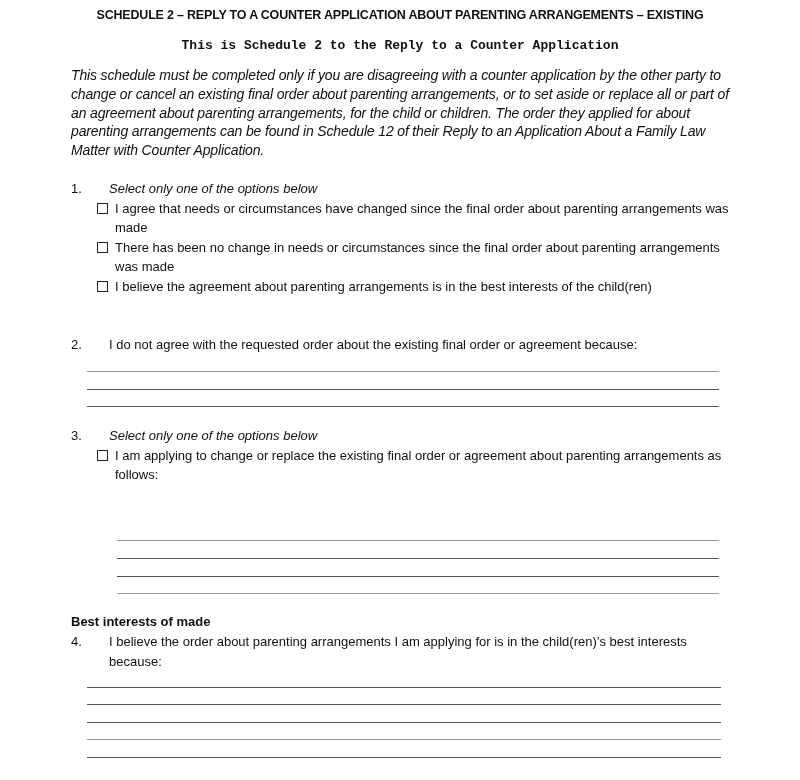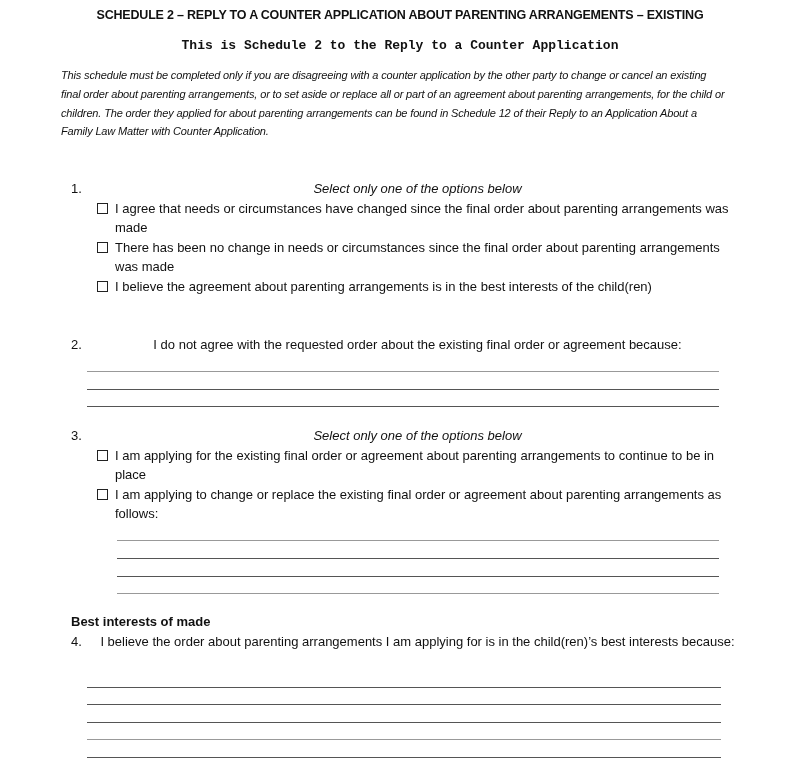--- a/index.html
+++ b/index.html
@@ -3,25 +3,25 @@
 <meta charset="utf-8">
 <style>
   html, body { margin:0; padding:0; background:#ffffff; }
   body { width:800px; height:780px; overflow:hidden; position:relative;
          font-family:"Liberation Sans", sans-serif; color:#111; }
   .page { position:absolute; left:0; top:0; width:684px; height:780px; }
   .title { position:absolute; top:8px; left:0; width:800px; text-align:center;
            font-weight:bold; font-size:12.5px; letter-spacing:-0.2px; }
   .subtitle { position:absolute; top:38px; left:0; width:800px; text-align:center;
               font-weight:bold; font-size:13px;font-family:Liberation Mono, monospace; }
-  .intro { position:absolute; top:66px; left:61px; width:665px; font-style:italic;
-           font-size:11px; line-height:18.8px; letter-spacing:-0.15px; }
+  .intro { position:absolute; top:66px; left:71px; width:665px; font-style:italic;
+           font-size:14px; line-height:18.8px; letter-spacing:-0.15px; }
   .q { position:absolute; left:71px; width:665px; font-size:13px; line-height:19.5px; }
   .q .num { position:absolute; left:0; top:0; }
-  .q .txt { margin-left:28px;text-align:center; }
+  .q .txt { margin-left:38px; }
   .q .italic { font-style:italic; }
   .opt { position:relative; margin-left:25px; padding-left:19px; font-size:13px; line-height:19.5px; }
   .opt .box { position:absolute; left:1px; top:4px; width:9px; height:9px; border:1px solid #222; background:#fff; }
   .heading { position:absolute; left:71px; top:614px; font-weight:bold; font-size:13px; }
   .line { position:absolute; height:0; border-top:1px solid #555; }
   .line.light { border-top:1.5px solid #999; }
 </style>
 </head>
 <body>
 
@@ -54,24 +54,20 @@
   </div>
   <div class="line light" style="top:371px; left:87px; width:632px;"></div>
   <div class="line" style="top:389px; left:87px; width:632px;"></div>
   <div class="line" style="top:406px; left:87px; width:632px;"></div>
 
   <div class="q" style="top:426px;">
     <span class="num">3.</span>
     <div class="txt italic">Select only one of the options below</div>
     <div class="opt">
       <span class="box"></span>
-      <span>I am applying for the existing final order or agreement about parenting arrangements to continue to be in place</span>
-    </div>
-    <div class="opt">
-      <span class="box"></span>
       <span>I am applying to change or replace the existing final order or agreement about parenting arrangements as follows:</span>
     </div>
   </div>
   <div class="line light" style="top:540px; left:117px; width:602px;"></div>
   <div class="line" style="top:558px; left:117px; width:602px;"></div>
   <div class="line" style="top:576px; left:117px; width:602px;"></div>
   <div class="line light" style="top:593px; left:117px; width:602px;"></div>
 
   <div class="heading">Best interests of made</div>
 

